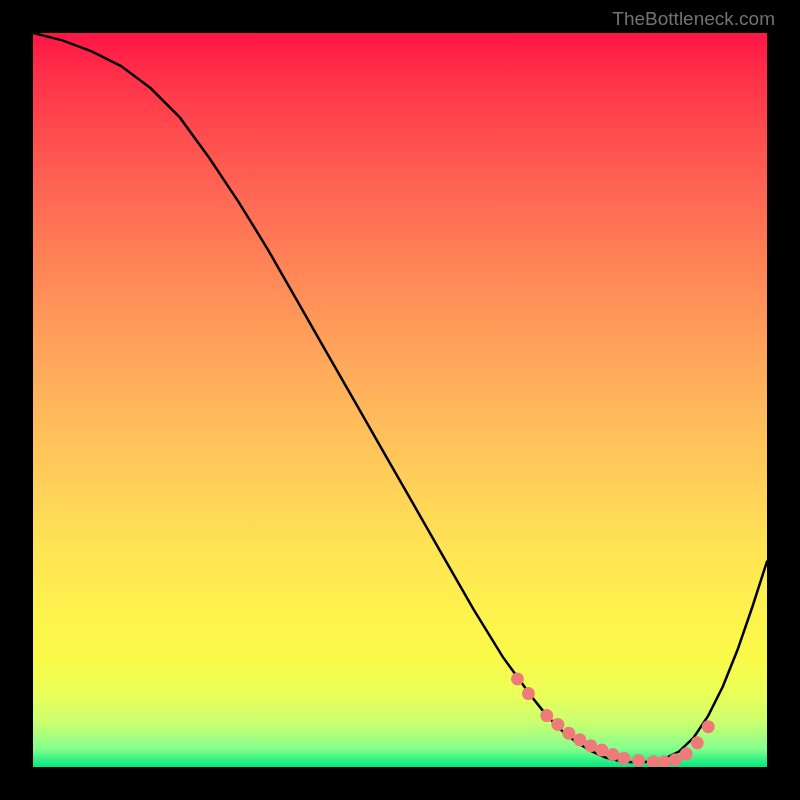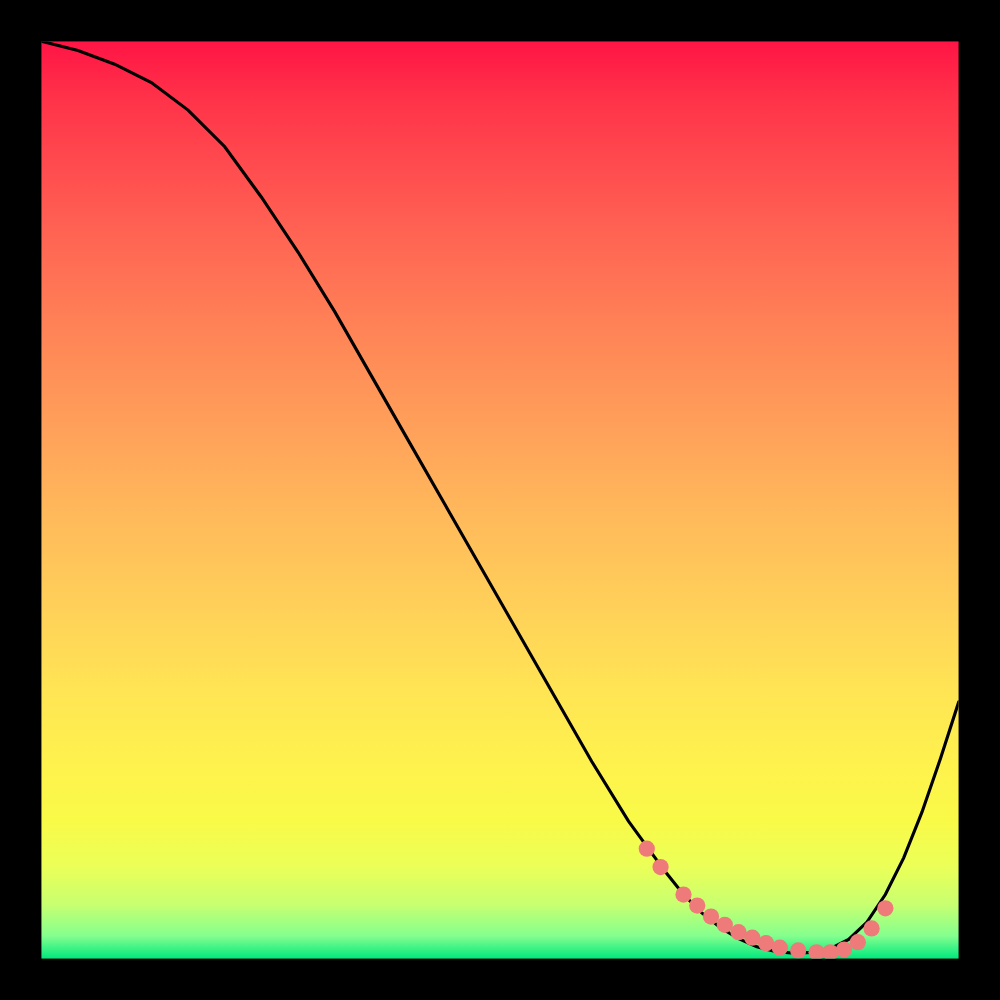--- a/index.html
+++ b/index.html
@@ -83,13 +83,14 @@
           <circle cx="605.55" cy="727.39" r="6.5" fill="#ef7a7a"></circle>
           <circle cx="620.23" cy="728.86" r="6.5" fill="#ef7a7a"></circle>
           <circle cx="631.24" cy="728.86" r="6.5" fill="#ef7a7a"></circle>
           <circle cx="642.25" cy="726.66" r="6.5" fill="#ef7a7a"></circle>
           <circle cx="653.26" cy="720.79" r="6.5" fill="#ef7a7a"></circle>
           <circle cx="664.27" cy="709.78" r="6.5" fill="#ef7a7a"></circle>
           <circle cx="675.28" cy="693.63" r="6.5" fill="#ef7a7a"></circle>
         </g>
       </svg>
   </div>
+  <div class="watermark">TheBottleneck.com</div>
 </div>
 
 </body></html>

